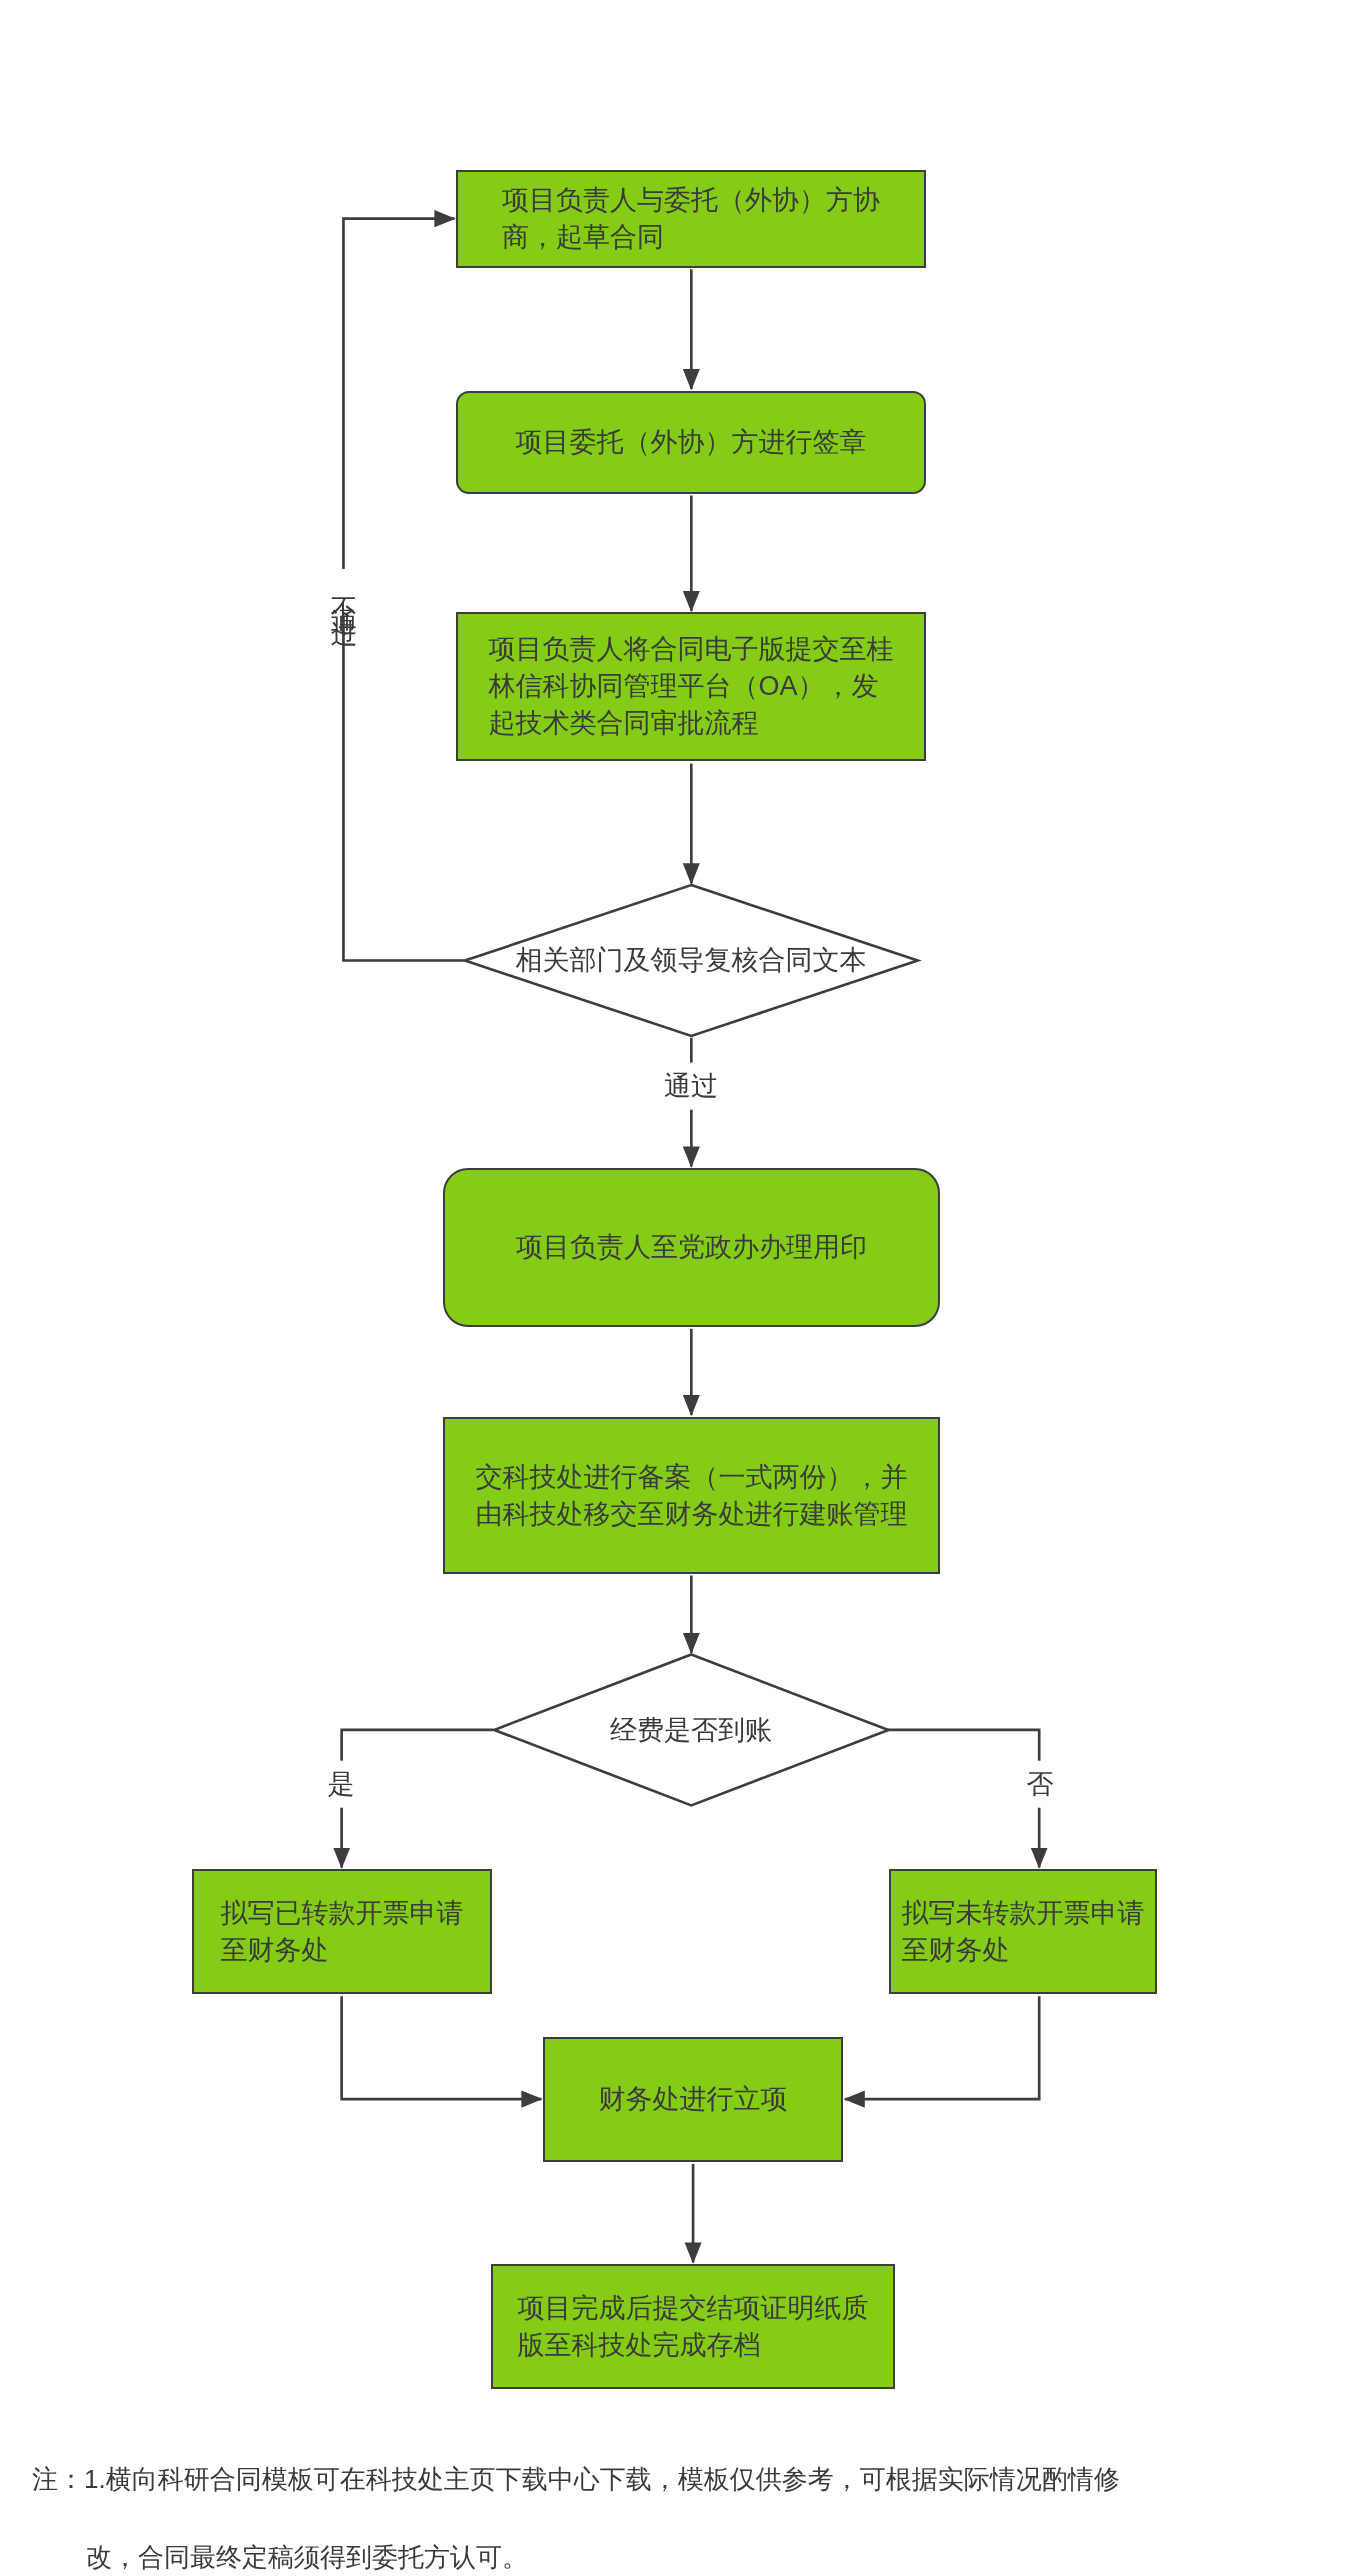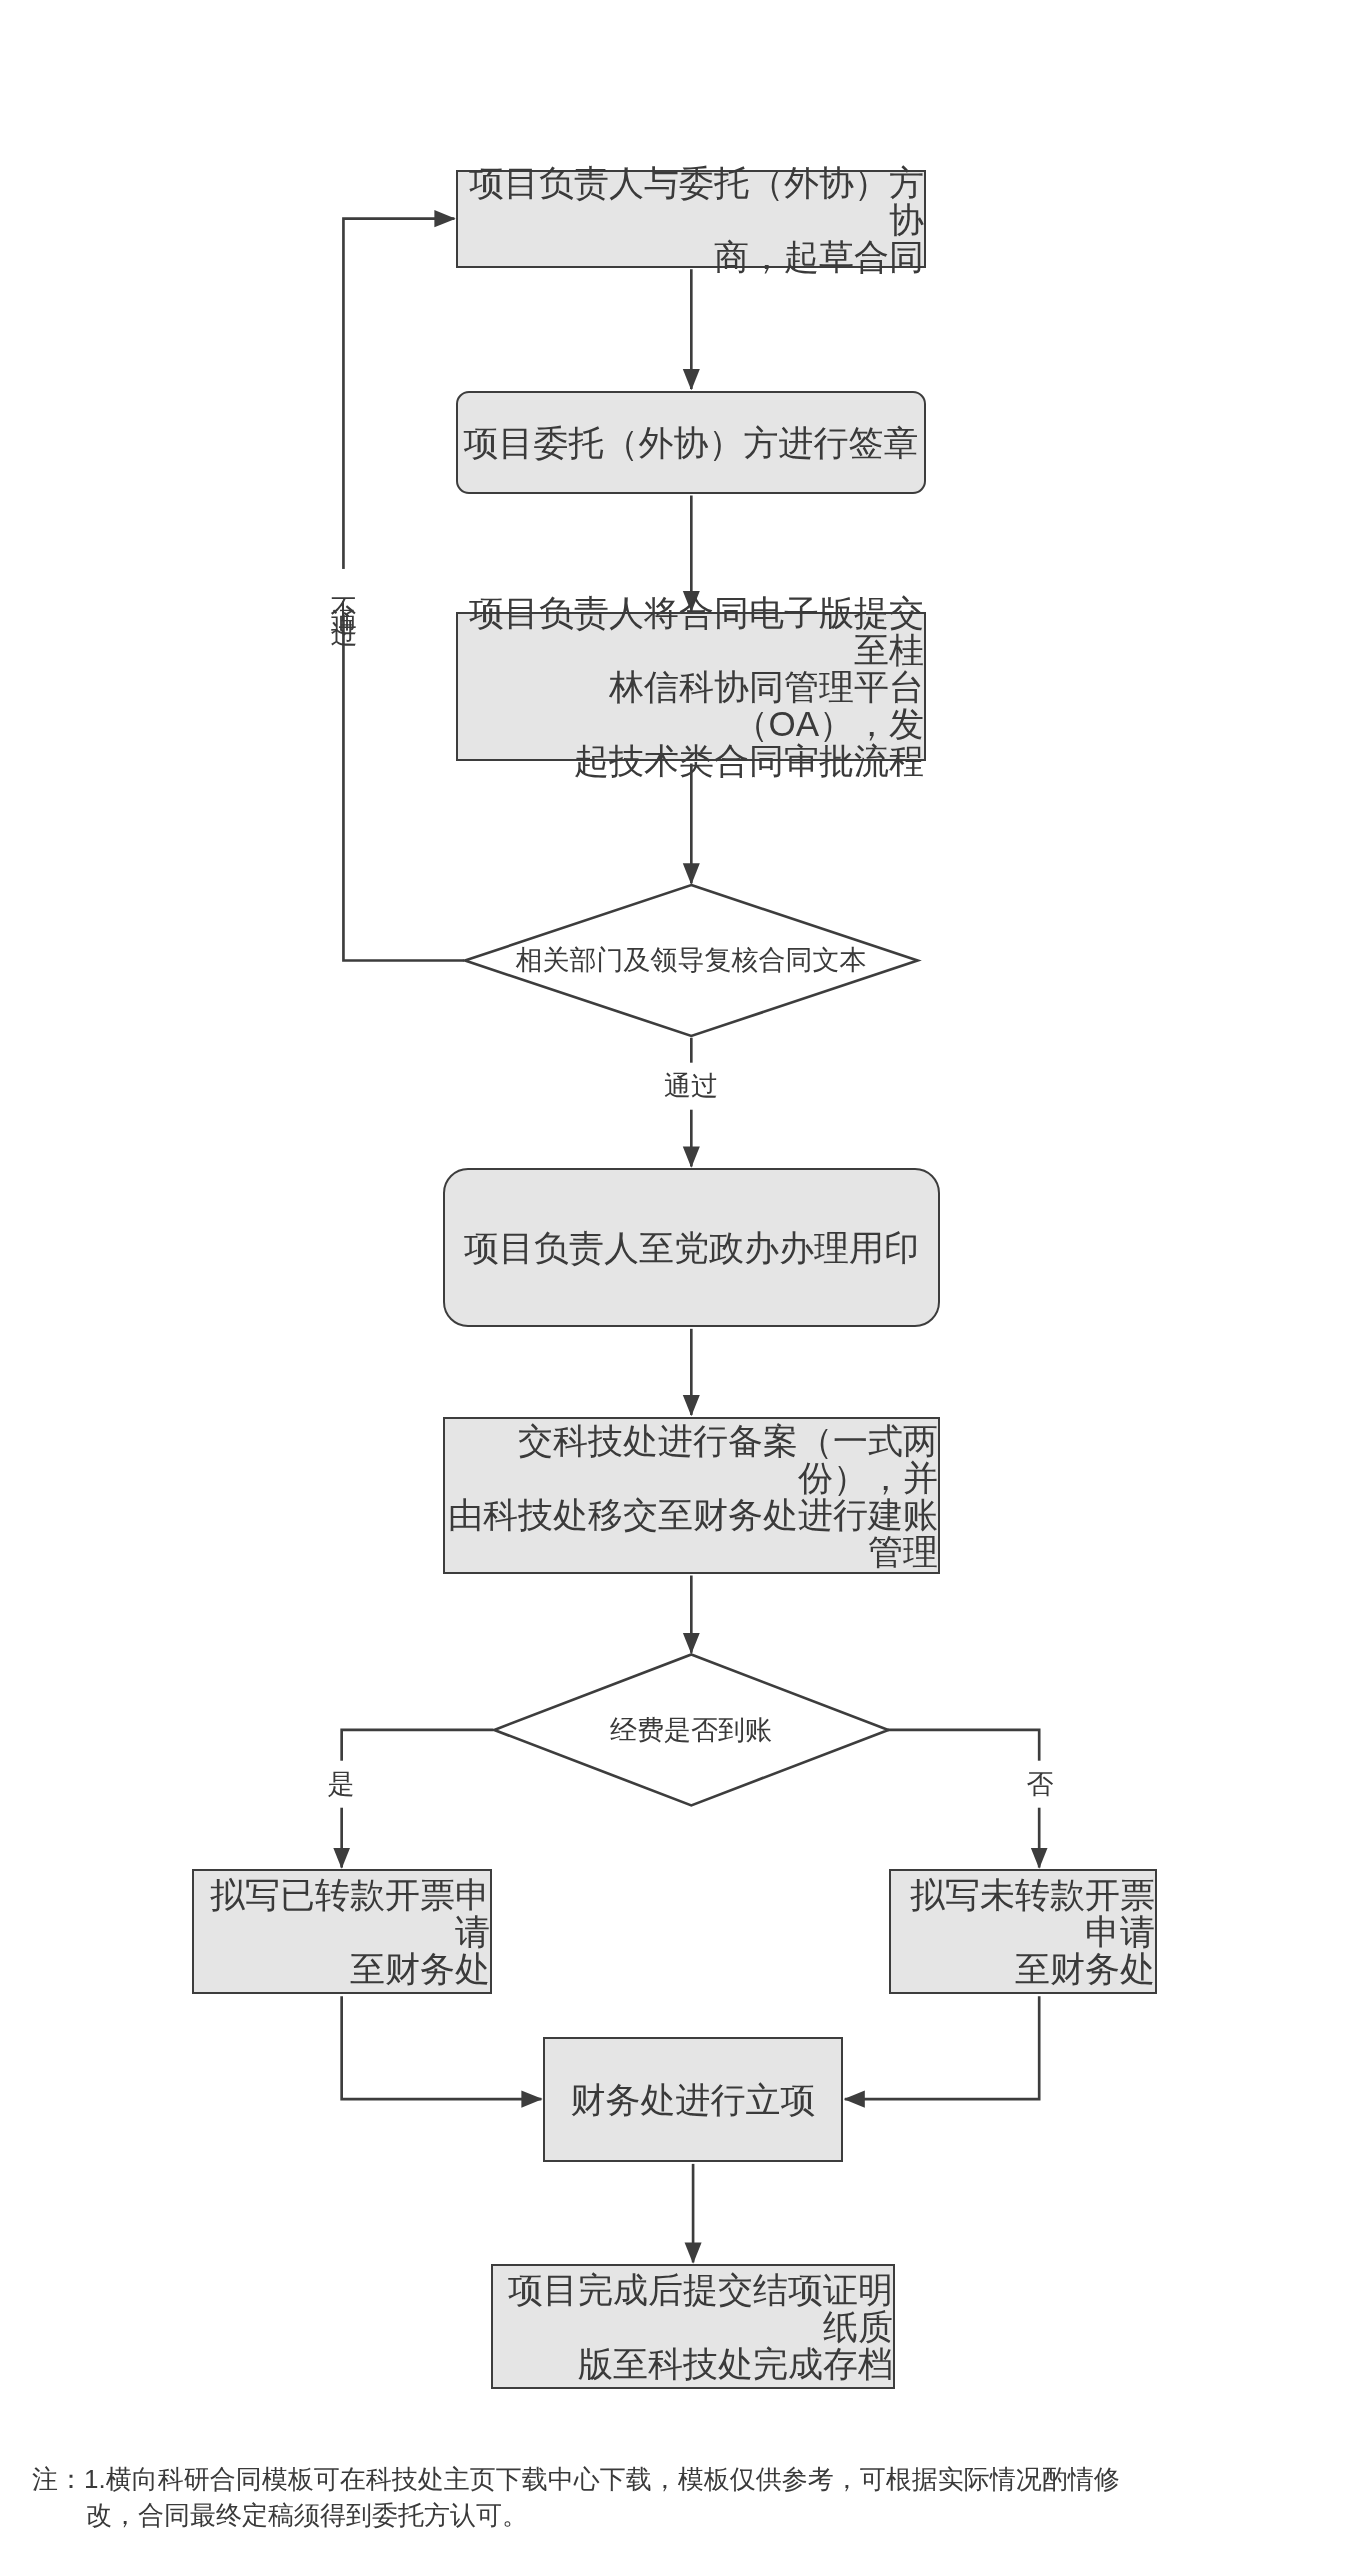--- a/index.html
+++ b/index.html
@@ -11,25 +11,25 @@
   .canvas{position:absolute;left:0;top:0;width:1356px;height:2576px;background:#fff;overflow:hidden;}
   .title{
     position:absolute;left:384px;top:57px;margin:0;
     font-size:39px;font-weight:bold;color:#1f1f1f;letter-spacing:0.9px;white-space:nowrap;
   }
   svg.connectors{position:absolute;left:0;top:0;}
   svg.connectors path,svg.connectors polygon{stroke:#3d3d3d;stroke-width:3;fill:none;}
   svg.connectors polygon{fill:#ffffff;}
   svg.connectors marker path{fill:#3d3d3d;stroke:none;}
   .box{
-    position:absolute;box-sizing:border-box;background:#e5e5e5;
+    position:absolute;box-sizing:border-box;background:#84cc16;
     border:2.7px solid #3d3d3d;
     display:flex;align-items:center;justify-content:center;
-    text-align:right;white-space:pre-line;
-    font-size:35px;line-height:37px;color:#3a3a3a;
+    text-align:left;white-space:pre-line;
+    font-size:27px;line-height:37px;color:#3a3a3a;
   }
   #node-draft{left:456px;top:170px;width:470px;height:98px;}
   #node-seal-by-client{left:456px;top:391px;width:470px;height:103px;border-radius:13px;}
   #node-submit-oa{left:456px;top:612px;width:470px;height:149px;}
   #node-stamp{left:443px;top:1168px;width:497px;height:159px;border-radius:25px;}
   #node-filing{left:443px;top:1417px;width:497px;height:157px;}
   #node-invoice-paid{left:192px;top:1869px;width:300px;height:125px;}
   #node-invoice-unpaid{left:889px;top:1869px;width:268px;height:125px;}
   #node-project-setup{left:543px;top:2037px;width:300px;height:125px;}
   #node-archive{left:491px;top:2264px;width:404px;height:125px;}
@@ -48,21 +48,21 @@
   #edge-yes{left:341px;top:1784px;}
   #edge-no{left:1040px;top:1784px;}
   #edge-not-pass{
     left:344px;top:592px;
     writing-mode:vertical-rl;letter-spacing:10.7px;padding:7px 3.6px;
   }
   .note{
     position:absolute;left:32px;top:2461px;
     font-size:26px;line-height:36px;color:#3a3a3a;white-space:nowrap;
   }
-  .note .indent{margin-left:54px;}
+  .note .indent{margin-left:54px;margin-top:42px;}
 </style>
 </head>
 <body>
 
 <div class="canvas">
 
 
   <svg class="connectors" width="1356" height="2576" viewBox="0 0 1528 2902" aria-hidden="true">
     <defs>
       <marker id="ah" markerUnits="strokeWidth" markerWidth="8" markerHeight="8" refX="7.5" refY="4" orient="auto">

